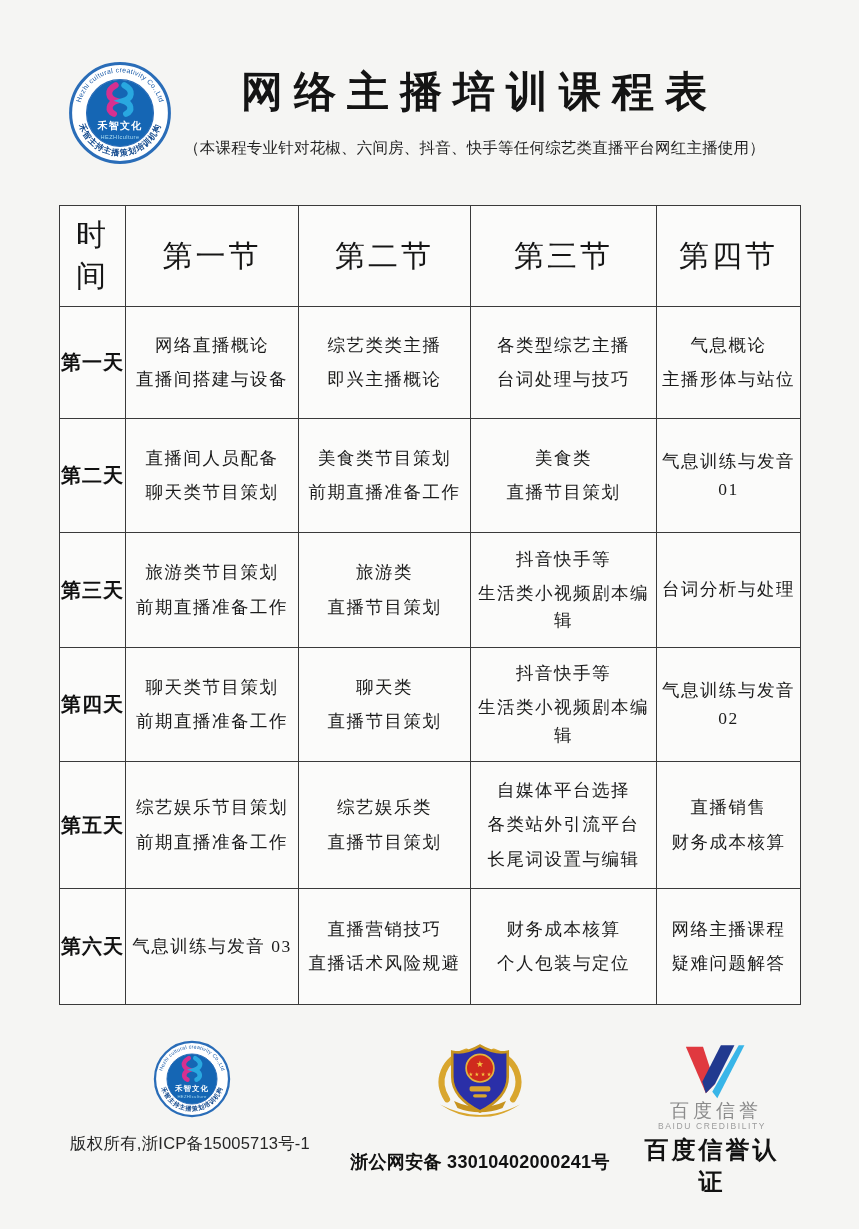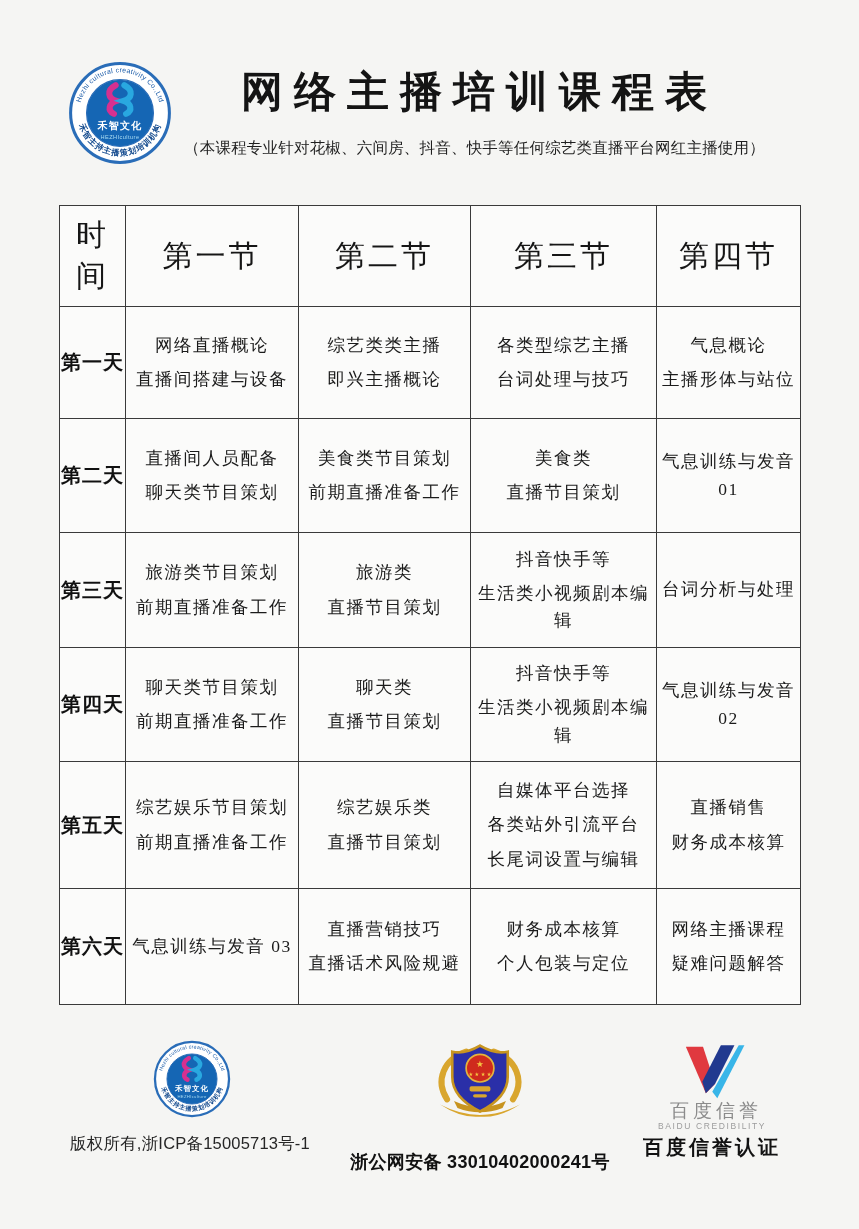--- a/index.html
+++ b/index.html
@@ -61,21 +61,21 @@
     font-size:19px; color:#8b8b8b; letter-spacing:4px;
   }
   .baidu-en {
     position:absolute; left:632px; top:1121px; width:160px; text-align:center;
     font-family:"Liberation Sans","DejaVu Sans",sans-serif;
     font-size:8.5px; color:#9c9c9c; letter-spacing:1.6px;
   }
   .baidu-cert {
     position:absolute; left:632px; top:1134px; width:160px; text-align:center;
     font-family:"Liberation Sans","DejaVu Sans",sans-serif;
-    font-size:20px; font-weight:bold; color:#121212; letter-spacing:3px;
+    font-size:24px; font-weight:bold; color:#121212; letter-spacing:3px;
   }
 
   svg text { font-family:"Liberation Sans","DejaVu Sans",sans-serif; }
 </style>
 </head>
 <body>
 
 <div class="page">
 
   <svg class="logo-top" width="104" height="104" viewBox="0 0 120 120">

